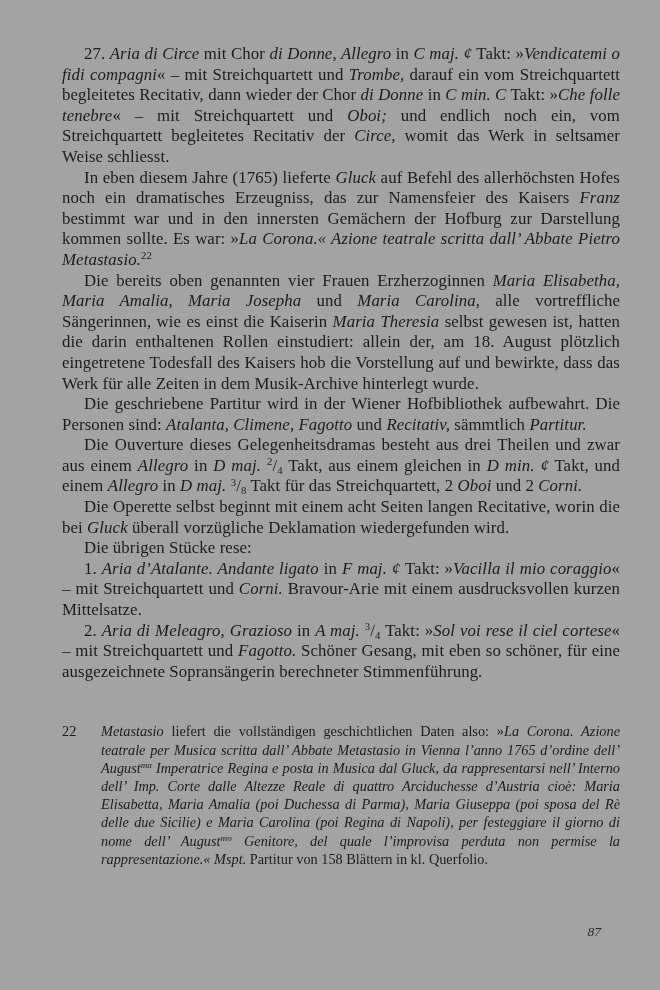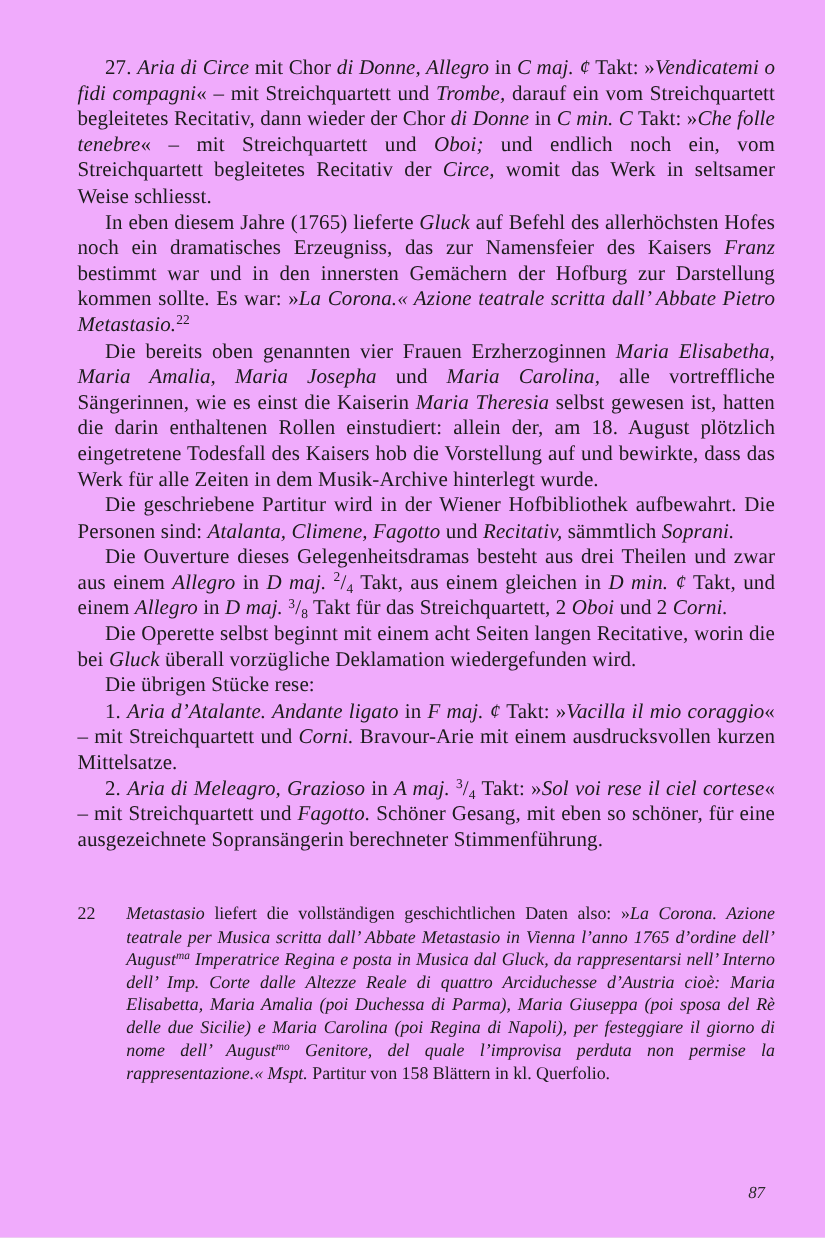--- a/index.html
+++ b/index.html
@@ -4,21 +4,21 @@
 <style>
   html, body {
     margin: 0;
     padding: 0;
     background: #e8e8e8;
   }
   .page {
     position: relative;
     width: 660px;
     height: 990px;
-    background: #f0abfc;
+    background: #a3a3a3;
     color: #1c1c1c;
     font-family: "Liberation Serif", "DejaVu Serif", serif;
     overflow: hidden;
     box-sizing: border-box;
   }
   .text-block {
     position: absolute;
     left: 62px;
     top: 44px;
     width: 558px;
@@ -61,36 +61,35 @@
     top: 0;
     font-style: normal;
   }
   .fn-text {
     padding-left: 39px;
     margin-top: 40px;
   }
   .page-number {
     position: absolute;
     top: 924px;
-    right: 48px;
+    right: 59px;
     font-size: 13.5px;
     font-style: italic;
     color: #2a2a2a;
-    margin-top: 22px;
   }
 </style>
 </head>
 <body>
 
 <div class="page">
   <main class="text-block">
     <p class="para"><span>27. </span><span class="it">Aria di Circe</span><span> mit Chor </span><span class="it">di Donne, Allegro</span><span> in </span><span class="it">C maj.</span><span> </span><span class="it">¢</span><span> Takt: »</span><span class="it">Vendicatemi o fidi compagni</span><span>« – mit Streichquartett und </span><span class="it">Trombe,</span><span> darauf ein vom Streichquartett begleitetes Recitativ, dann wieder der Chor </span><span class="it">di Donne</span><span> in </span><span class="it">C min. C</span><span> Takt: »</span><span class="it">Che folle tenebre</span><span>« – mit Streichquartett und </span><span class="it">Oboi;</span><span> und endlich noch ein, vom Streichquartett begleitetes Recitativ der </span><span class="it">Circe,</span><span> womit das Werk in seltsamer Weise schliesst.</span></p>
     <p class="para space-before"><span>In eben diesem Jahre (1765) lieferte </span><span class="it">Gluck</span><span> auf Befehl des allerhöchsten Hofes noch ein dramatisches Erzeugniss, das zur Namensfeier des Kaisers </span><span class="it">Franz</span><span> bestimmt war und in den innersten Gemächern der Hofburg zur Darstellung kommen sollte. Es war: »</span><span class="it">La Corona.« Azione teatrale scritta dall’ Abbate Pietro Metastasio.</span><sup>22</sup></p>
     <p class="para"><span>Die bereits oben genannten vier Frauen Erzherzoginnen </span><span class="it">Maria Elisabetha, Maria Amalia, Maria Josepha</span><span> und </span><span class="it">Maria Carolina,</span><span> alle vortreffliche Sängerinnen, wie es einst die Kaiserin </span><span class="it">Maria Theresia</span><span> selbst gewesen ist, hatten die darin enthaltenen Rollen einstudiert: allein der, am 18. August plötzlich eingetretene Todesfall des Kaisers hob die Vorstellung auf und bewirkte, dass das Werk für alle Zeiten in dem Musik-Archive hinterlegt wurde.</span></p>
-    <p class="para"><span>Die geschriebene Partitur wird in der Wiener Hofbibliothek aufbewahrt. Die Personen sind: </span><span class="it">Atalanta, Climene, Fagotto</span><span> und </span><span class="it">Recitativ,</span><span> sämmtlich </span><span class="it">Soprani.</span></p>
+    <p class="para"><span>Die geschriebene Partitur wird in der Wiener Hofbibliothek aufbewahrt. Die Personen sind: </span><span class="it">Atalanta, Climene, Fagotto</span><span> und </span><span class="it">Recitativ,</span><span> sämmtlich </span><span class="it">Partitur.</span></p>
     <p class="para"><span>Die Ouverture dieses Gelegenheitsdramas besteht aus drei Theilen und zwar aus einem </span><span class="it">Allegro</span><span> in </span><span class="it">D maj.</span><span> </span><sup>2</sup><span>/</span><sub>4</sub><span> Takt, aus einem gleichen in </span><span class="it">D min.</span><span> </span><span class="it">¢</span><span> Takt, und einem </span><span class="it">Allegro</span><span> in </span><span class="it">D maj.</span><span> </span><sup>3</sup><span>/</span><sub>8</sub><span> Takt für das Streichquartett, 2 </span><span class="it">Oboi</span><span> und 2 </span><span class="it">Corni.</span></p>
     <p class="para"><span>Die Operette selbst beginnt mit einem acht Seiten langen Recitative, worin die bei </span><span class="it">Gluck</span><span> überall vorzügliche Deklamation wiedergefunden wird.</span></p>
     <p class="para"><span>Die übrigen Stücke rese:</span></p>
     <p class="para"><span>1. </span><span class="it">Aria d’Atalante. Andante ligato</span><span> in </span><span class="it">F maj.</span><span> </span><span class="it">¢</span><span> Takt: »</span><span class="it">Vacilla il mio coraggio</span><span>« – mit Streichquartett und </span><span class="it">Corni.</span><span> Bravour-Arie mit einem ausdrucksvollen kurzen Mittelsatze.</span></p>
     <p class="para"><span>2. </span><span class="it">Aria di Meleagro, Grazioso</span><span> in </span><span class="it">A maj.</span><span> </span><sup>3</sup><span>/</span><sub>4</sub><span> Takt: »</span><span class="it">Sol voi rese il ciel cortese</span><span>« – mit Streichquartett und </span><span class="it">Fagotto.</span><span> Schöner Gesang, mit eben so schöner, für eine ausgezeichnete Sopransängerin berechneter Stimmenführung.</span></p>
 
     <aside class="footnote">
       <span class="fn-marker">22</span>
       <div class="fn-text"><span class="it">Metastasio</span><span> liefert die vollständigen geschichtlichen Daten also: »</span><span class="it">La Corona. Azione teatrale per Musica scritta dall’ Abbate Metastasio in Vienna l’anno 1765 d’ordine dell’ August</span><sup class="it">ma</sup><span class="it"> Imperatrice Regina e posta in Musica dal Gluck, da rappresentarsi nell’ Interno dell’ Imp. Corte dalle Altezze Reale di quattro Arciduchesse d’Austria cioè: Maria Elisabetta, Maria Amalia (poi Duchessa di Parma), Maria Giuseppa (poi sposa del Rè delle due Sicilie) e Maria Carolina (poi Regina di Napoli), per festeggiare il giorno di nome dell’ August</span><sup class="it">mo</sup><span class="it"> Genitore, del quale l’improvisa perduta non permise la rappresentazione.« </span><span class="it">Mspt.</span><span> Partitur von 158 Blättern in kl. Querfolio.</span></div>
     </aside>

